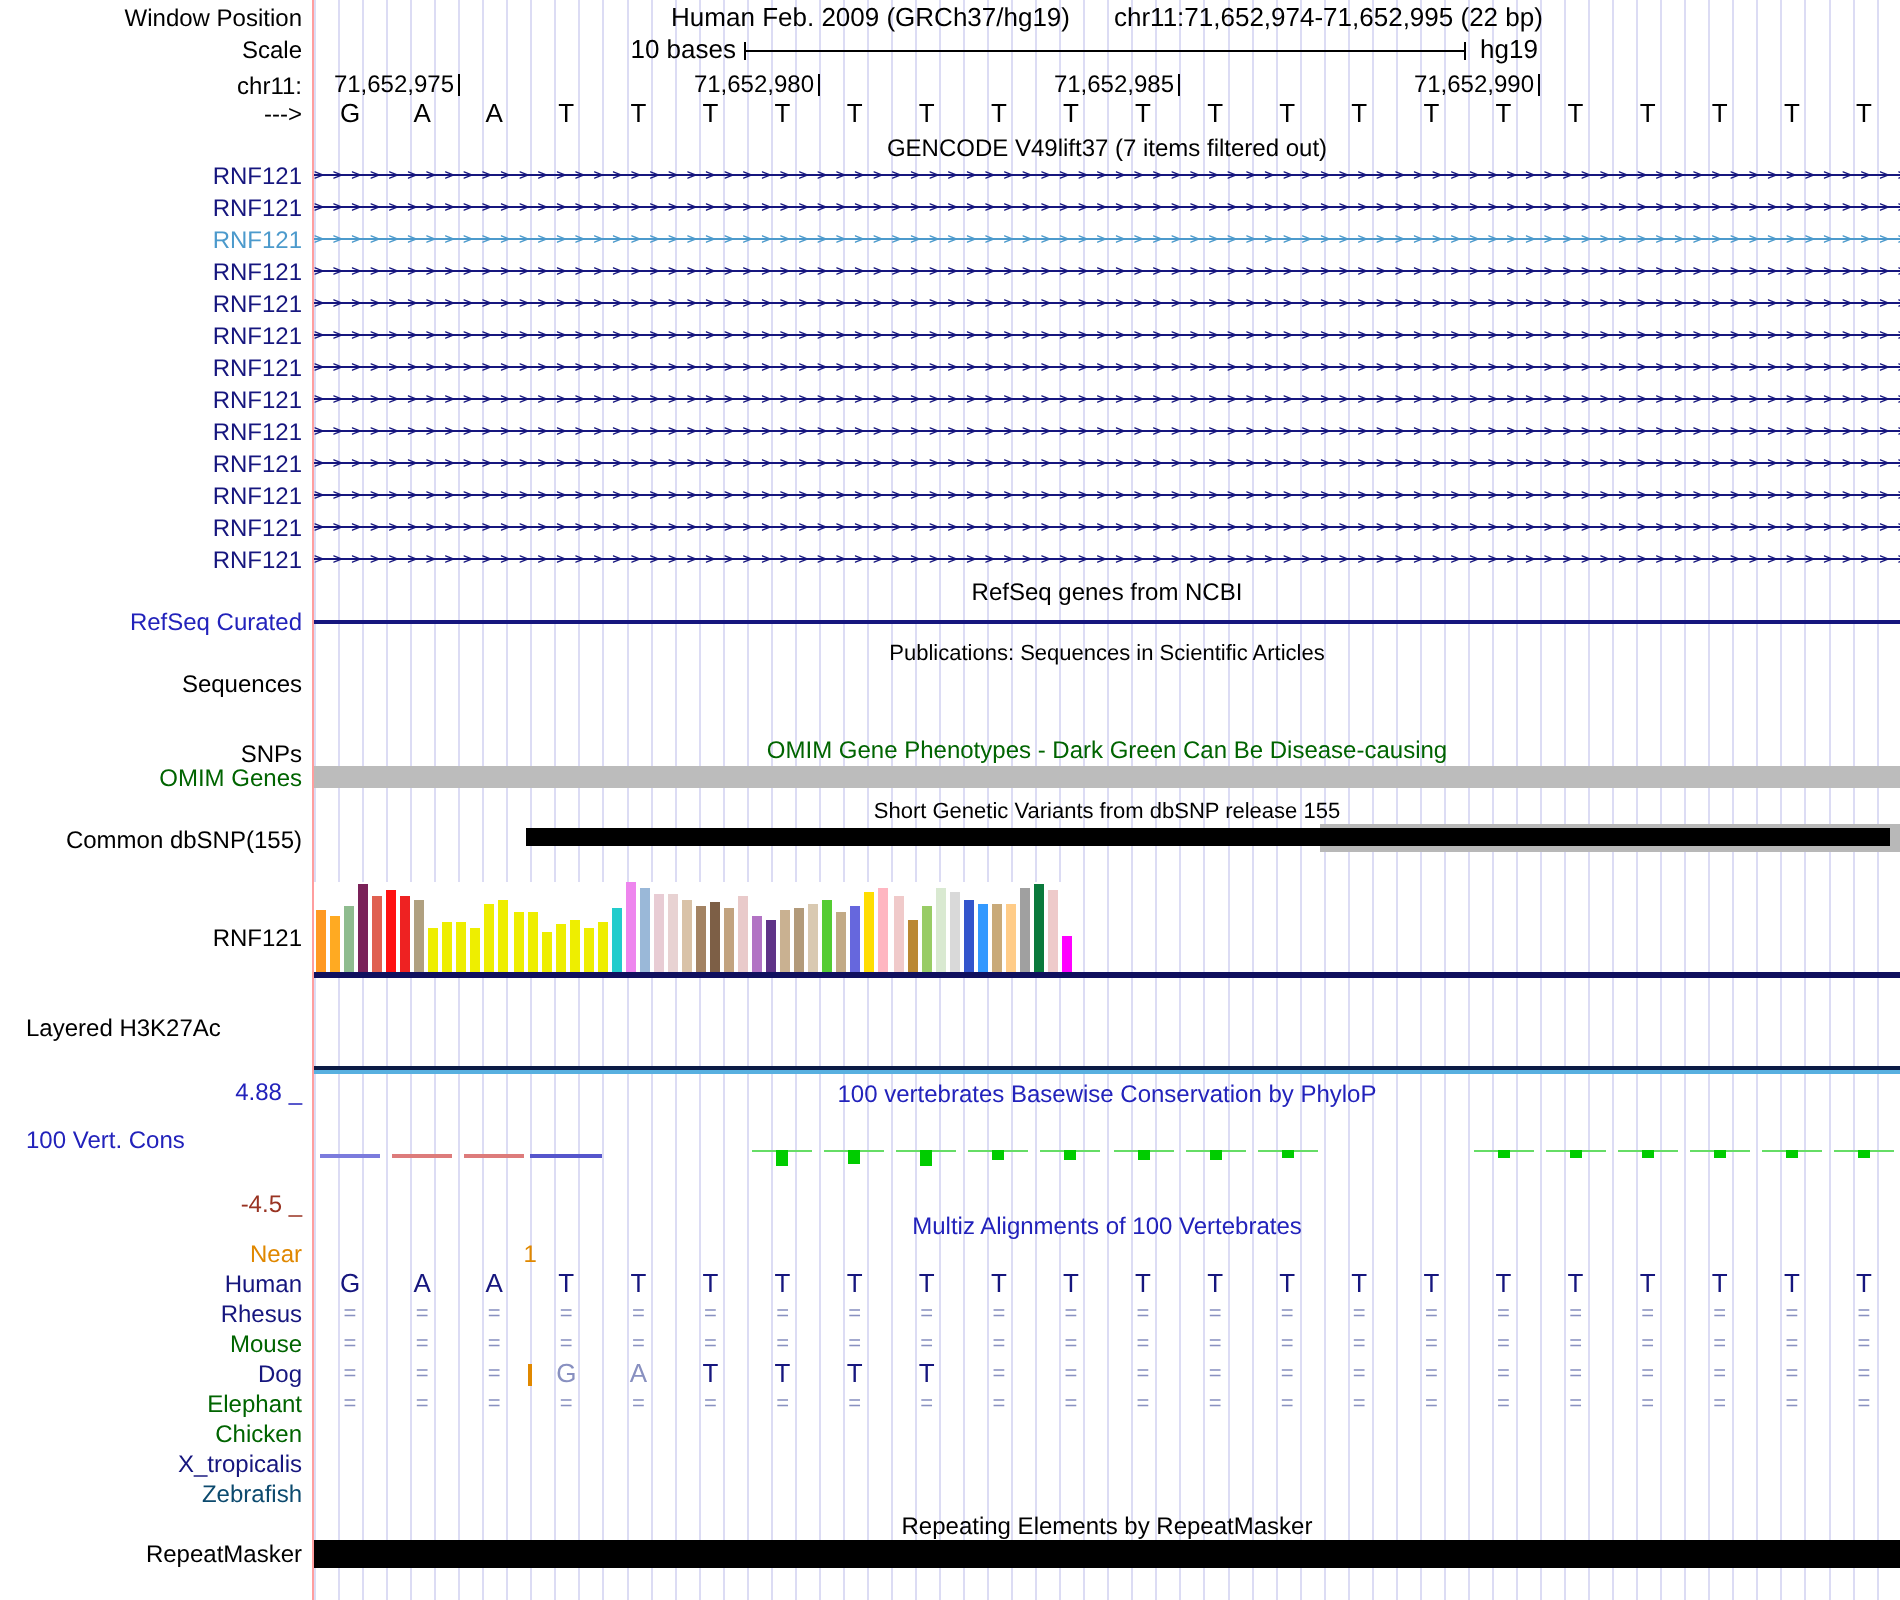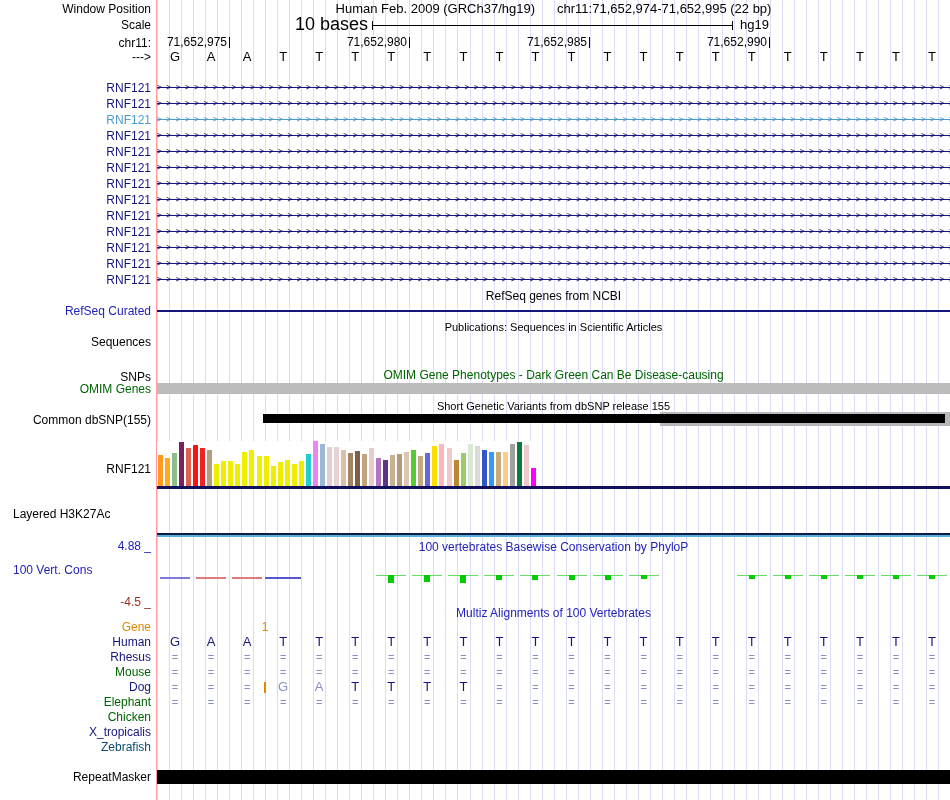--- a/index.html
+++ b/index.html
@@ -33,21 +33,21 @@
 <div id="page">
   <div class="grid"></div>
   <div class="abs" style="left:156px;top:0;width:1px;height:800px;background:#ff9e9e;"></div>
 
   <div class="llabel" style="top:2px;">Window Position</div>
   <div class="ctitle" style="top:2px;font-size:13px;">
     <span>Human Feb. 2009 (GRCh37/hg19)</span><span style="display:inline-block;width:22px;"></span><span>chr11:71,652,974-71,652,995 (22 bp)</span>
   </div>
 
   <div class="llabel" style="top:18px;">Scale</div>
-  <div class="abs ticklabel" style="left:268px;top:18px;width:100px;font-size:18px;">10 bases</div>
+  <div class="abs ticklabel" style="left:268px;top:18px;width:100px;font-size:13px;">10 bases</div>
   <div class="abs" style="left:372px;top:25px;width:361px;height:1px;background:#000;"></div>
   <div class="abs" style="left:372px;top:21px;width:1px;height:9px;background:#000;"></div>
   <div class="abs" style="left:732px;top:21px;width:1px;height:9px;background:#000;"></div>
   <div class="abs" style="left:740px;top:18px;font-size:13px;height:14px;line-height:14px;">hg19</div>
 
   <div class="llabel" style="top:36px;text-align:right;">chr11:</div>
   <div id="ruler">
       <div class="ticklabel" style="left: 137px; top: 36px;">71,652,975</div>
       <div class="tick" style="left: 229px; top: 37px; height: 11px;"></div>
       <div class="ticklabel" style="left: 317px; top: 36px;">71,652,980</div>
@@ -77,20 +77,21 @@
       <div class="seqletter" style="left: 661.636px; top: 50px; width: 36.0455px;">T</div>
       <div class="seqletter" style="left: 697.682px; top: 50px; width: 36.0455px;">T</div>
       <div class="seqletter" style="left: 733.727px; top: 50px; width: 36.0455px;">T</div>
       <div class="seqletter" style="left: 769.773px; top: 50px; width: 36.0455px;">T</div>
       <div class="seqletter" style="left: 805.818px; top: 50px; width: 36.0455px;">T</div>
       <div class="seqletter" style="left: 841.864px; top: 50px; width: 36.0455px;">T</div>
       <div class="seqletter" style="left: 877.909px; top: 50px; width: 36.0455px;">T</div>
       <div class="seqletter" style="left: 913.955px; top: 50px; width: 36.0455px;">T</div>
     </div>
 
+  <div class="ctitle" style="top:67px;">GENCODE V49lift37 (7 items filtered out)</div>
   <div id="gencode-rows">
       <div class="llabel" style="top: 81px; color: rgb(22, 22, 126);">RNF121</div>
       <div class="trow" style="top: 83px;">
         <div class="tline" style="background: rgb(22, 22, 126);"></div>
         <div class="tarrows" style="color: rgb(22, 22, 126);">&gt;&gt;&gt;&gt;&gt;&gt;&gt;&gt;&gt;&gt;&gt;&gt;&gt;&gt;&gt;&gt;&gt;&gt;&gt;&gt;&gt;&gt;&gt;&gt;&gt;&gt;&gt;&gt;&gt;&gt;&gt;&gt;&gt;&gt;&gt;&gt;&gt;&gt;&gt;&gt;&gt;&gt;&gt;&gt;&gt;&gt;&gt;&gt;&gt;&gt;&gt;&gt;&gt;&gt;&gt;&gt;&gt;&gt;&gt;&gt;&gt;&gt;&gt;&gt;&gt;&gt;&gt;&gt;&gt;&gt;&gt;&gt;&gt;&gt;&gt;&gt;&gt;&gt;&gt;&gt;&gt;&gt;&gt;&gt;&gt;&gt;&gt;&gt;&gt;&gt;</div>
       </div>
       <div class="llabel" style="top: 97px; color: rgb(22, 22, 126);">RNF121</div>
       <div class="trow" style="top: 99px;">
         <div class="tline" style="background: rgb(22, 22, 126);"></div>
         <div class="tarrows" style="color: rgb(22, 22, 126);">&gt;&gt;&gt;&gt;&gt;&gt;&gt;&gt;&gt;&gt;&gt;&gt;&gt;&gt;&gt;&gt;&gt;&gt;&gt;&gt;&gt;&gt;&gt;&gt;&gt;&gt;&gt;&gt;&gt;&gt;&gt;&gt;&gt;&gt;&gt;&gt;&gt;&gt;&gt;&gt;&gt;&gt;&gt;&gt;&gt;&gt;&gt;&gt;&gt;&gt;&gt;&gt;&gt;&gt;&gt;&gt;&gt;&gt;&gt;&gt;&gt;&gt;&gt;&gt;&gt;&gt;&gt;&gt;&gt;&gt;&gt;&gt;&gt;&gt;&gt;&gt;&gt;&gt;&gt;&gt;&gt;&gt;&gt;&gt;&gt;&gt;&gt;&gt;&gt;&gt;</div>
@@ -266,21 +267,21 @@
       <div class="bar" style="left: 844.886px; top: 575px; width: 30px; height: 1px; background: rgb(102, 221, 102);"></div>
       <div class="bar" style="left: 856.886px; top: 575px; width: 6px; height: 4px; background: rgb(0, 204, 0);"></div>
       <div class="bar" style="left: 880.932px; top: 575px; width: 30px; height: 1px; background: rgb(102, 221, 102);"></div>
       <div class="bar" style="left: 892.932px; top: 575px; width: 6px; height: 4px; background: rgb(0, 204, 0);"></div>
       <div class="bar" style="left: 916.977px; top: 575px; width: 30px; height: 1px; background: rgb(102, 221, 102);"></div>
       <div class="bar" style="left: 928.977px; top: 575px; width: 6px; height: 4px; background: rgb(0, 204, 0);"></div>
     </div>
   <div class="llabel" style="top:595px;color:#993322;">-4.5 _</div>
 
   <div class="ctitle blue" style="top:606px;">Multiz Alignments of 100 Vertebrates</div>
-  <div class="llabel orange" style="top:620px;">Gene</div>
+  <div class="llabel orange" style="top:620px;">Near</div>
   <div id="multiz-rows">
       <div class="abs" style="left: 256.136px; top: 620px; width: 18px; text-align: center; font-size: 12px; height: 14px; line-height: 14px; color: rgb(224, 136, 0);">1</div>
       <div class="llabel" style="top: 635px; color: rgb(22, 22, 126);">Human</div>
       <div class="mcell" style="left: 157px; top: 635px; width: 36.0455px; font-size: 13px; height: 14px; line-height: 14px; color: rgb(22, 22, 126);">G</div>
       <div class="mcell" style="left: 193.045px; top: 635px; width: 36.0455px; font-size: 13px; height: 14px; line-height: 14px; color: rgb(22, 22, 126);">A</div>
       <div class="mcell" style="left: 229.091px; top: 635px; width: 36.0455px; font-size: 13px; height: 14px; line-height: 14px; color: rgb(22, 22, 126);">A</div>
       <div class="mcell" style="left: 265.136px; top: 635px; width: 36.0455px; font-size: 13px; height: 14px; line-height: 14px; color: rgb(22, 22, 126);">T</div>
       <div class="mcell" style="left: 301.182px; top: 635px; width: 36.0455px; font-size: 13px; height: 14px; line-height: 14px; color: rgb(22, 22, 126);">T</div>
       <div class="mcell" style="left: 337.227px; top: 635px; width: 36.0455px; font-size: 13px; height: 14px; line-height: 14px; color: rgb(22, 22, 126);">T</div>
       <div class="mcell" style="left: 373.273px; top: 635px; width: 36.0455px; font-size: 13px; height: 14px; line-height: 14px; color: rgb(22, 22, 126);">T</div>
@@ -390,15 +391,16 @@
       <div class="mcell" style="left: 769.773px; top: 695px; width: 36.0455px; font-size: 11px; height: 14px; line-height: 14px; color: rgb(136, 144, 192);">=</div>
       <div class="mcell" style="left: 805.818px; top: 695px; width: 36.0455px; font-size: 11px; height: 14px; line-height: 14px; color: rgb(136, 144, 192);">=</div>
       <div class="mcell" style="left: 841.864px; top: 695px; width: 36.0455px; font-size: 11px; height: 14px; line-height: 14px; color: rgb(136, 144, 192);">=</div>
       <div class="mcell" style="left: 877.909px; top: 695px; width: 36.0455px; font-size: 11px; height: 14px; line-height: 14px; color: rgb(136, 144, 192);">=</div>
       <div class="mcell" style="left: 913.955px; top: 695px; width: 36.0455px; font-size: 11px; height: 14px; line-height: 14px; color: rgb(136, 144, 192);">=</div>
       <div class="llabel" style="top: 710px; color: rgb(0, 100, 0);">Chicken</div>
       <div class="llabel" style="top: 725px; color: rgb(22, 22, 126);">X_tropicalis</div>
       <div class="llabel" style="top: 740px; color: #0c4a6e;">Zebrafish</div>
     </div>
 
+  <div class="ctitle" style="top:756px;">Repeating Elements by RepeatMasker</div>
   <div class="llabel" style="top:770px;">RepeatMasker</div>
   <div class="abs" style="left:157px;top:770px;width:793px;height:14px;background:#000;"></div>
 </div>
 
 </body></html>

